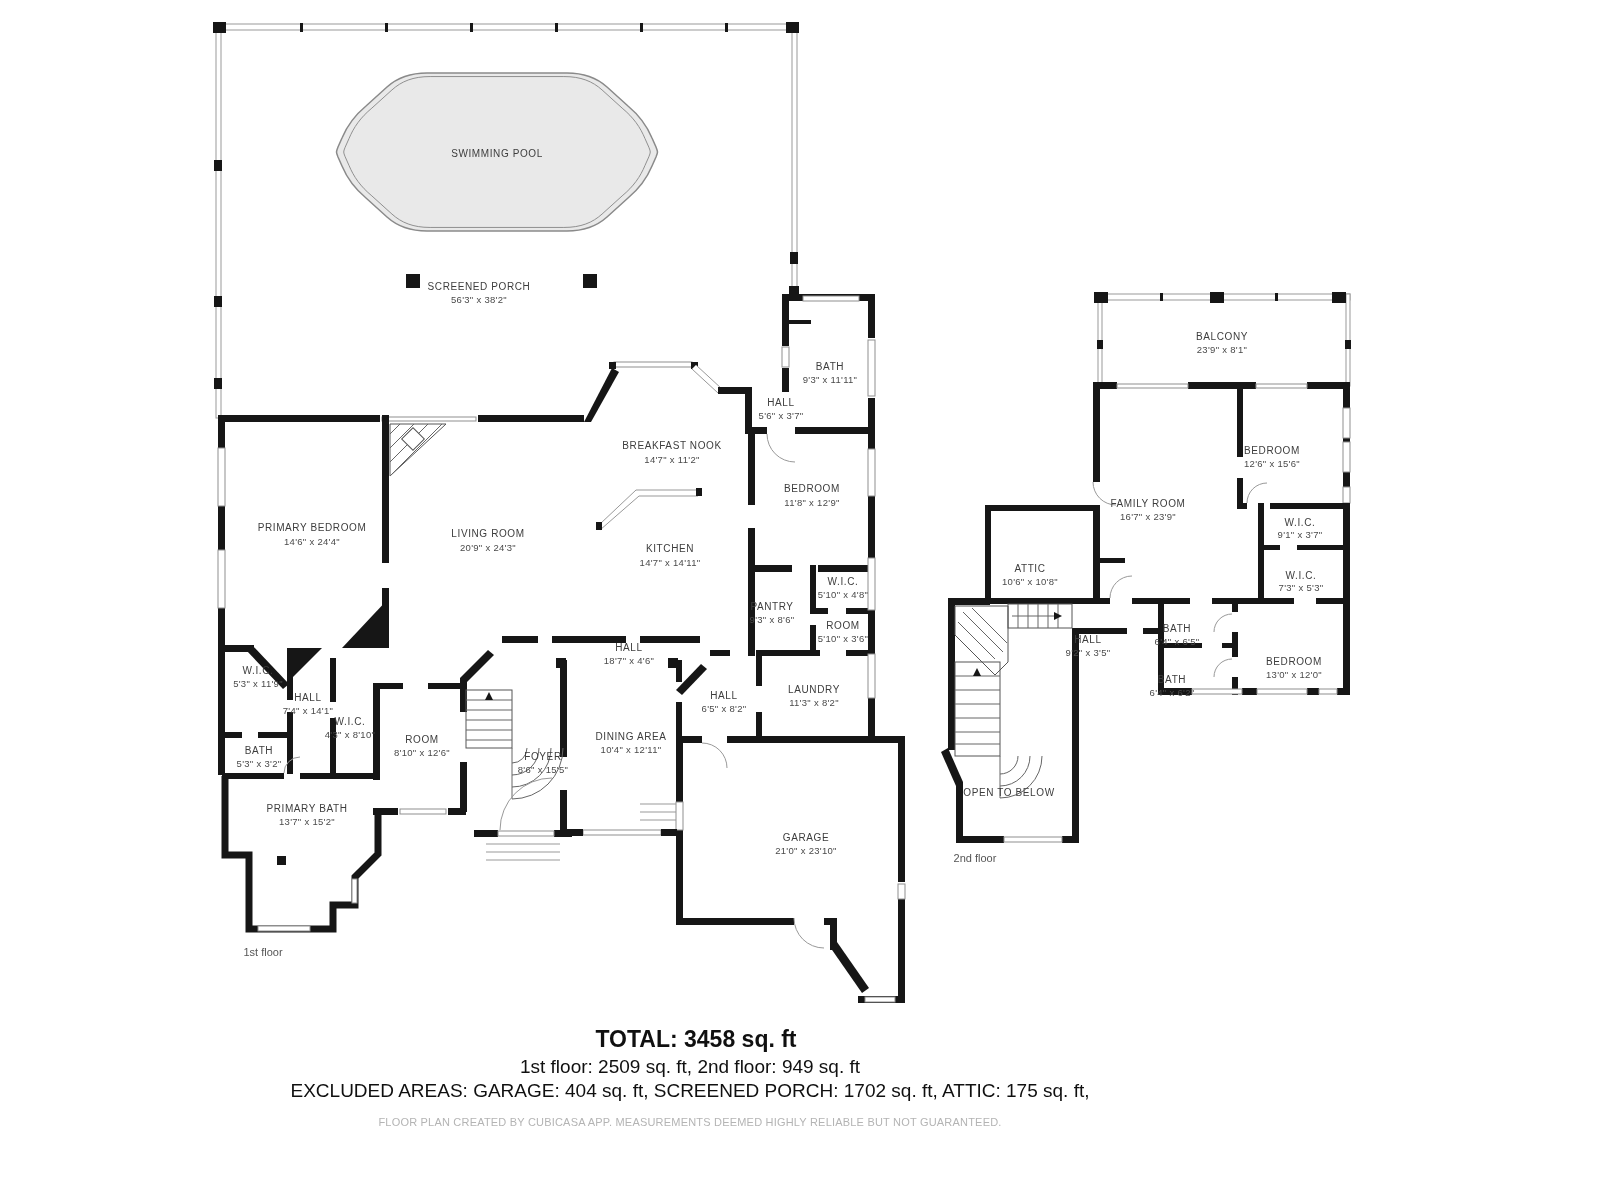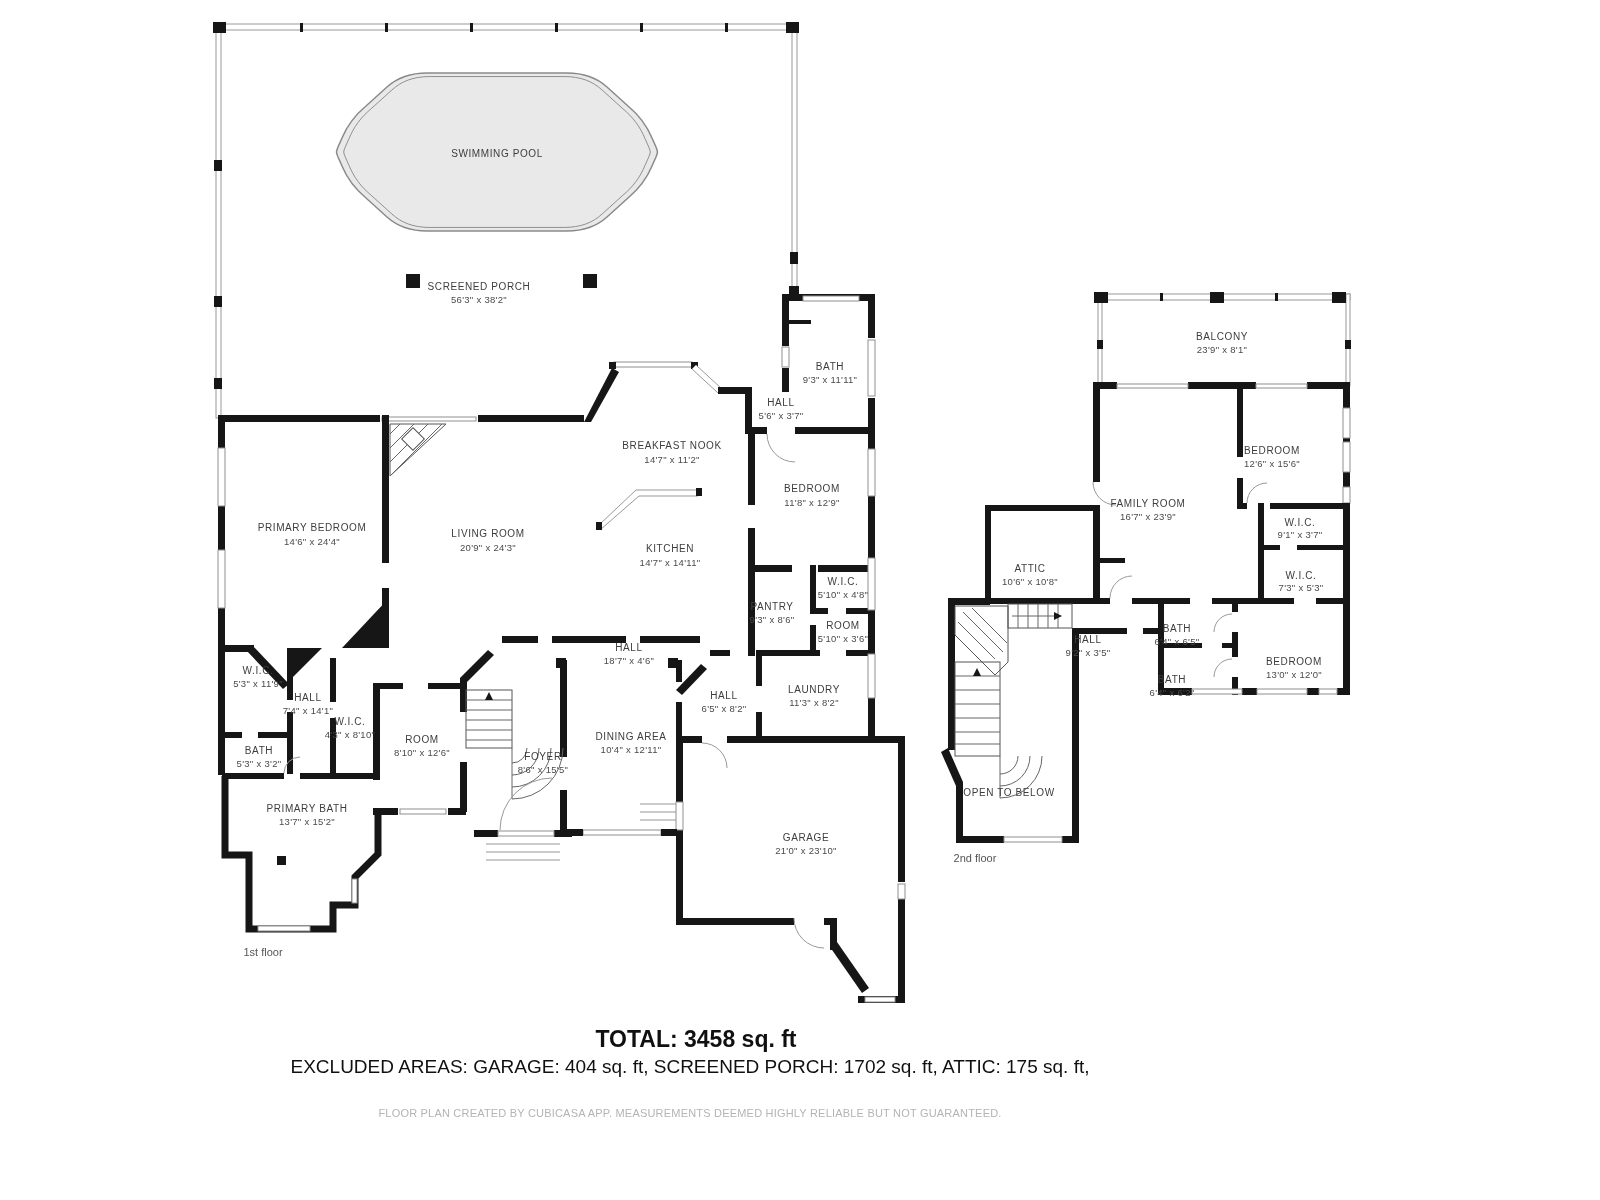--- a/index.html
+++ b/index.html
@@ -13,21 +13,21 @@
   .pool2{fill:none;stroke:#8a8a8a;stroke-width:1;}
   .sline{stroke:#666;stroke-width:1;fill:none;}
   .arc{stroke:#999;stroke-width:1;fill:none;}
   .post{fill:#161616;}
   .rn{font-family:"Liberation Sans",sans-serif;font-size:10px;fill:#3d3d3d;letter-spacing:.6px;text-anchor:middle;}
   .rd{font-family:"Liberation Sans",sans-serif;font-size:9.5px;fill:#4a4a4a;letter-spacing:.3px;text-anchor:middle;}
   .flabel{font-family:"Liberation Sans",sans-serif;font-size:11px;fill:#555;text-anchor:middle;}
   .summary{position:absolute;top:1026px;left:0;width:100%;text-align:center;color:#101010;}
   .summary .total{font-size:23px;font-weight:700;margin:0 0 3px 12px;}
   .summary .line{font-size:19px;font-weight:400;margin:2px 0;}
-  .summary .foot{font-size:11px;color:#b4b4b4;margin-top:29px;letter-spacing:.2px;}
+  .summary .foot{font-size:11px;color:#b4b4b4;margin-top:14px;letter-spacing:.2px;}
   .watermark{position:absolute;left:1462px;top:578px;font-size:20px;font-weight:500;color:#eaeaea;letter-spacing:.5px;}
 </style>
 </head>
 <body>
 
 <div class="canvas">
 
 <svg width="1600" height="1200" viewBox="0 0 1600 1200">
 
   <g>
@@ -477,17 +477,18 @@
     <text class="rn" x="1009" y="796">OPEN TO BELOW</text>
   </g>
   <text class="flabel" x="975" y="862">2nd floor</text>
 
 </svg>
 
 <div class="watermark">StellarMLS</div>
 
 <div class="summary">
   <p class="total">TOTAL: 3458 sq. ft</p>
+  <p class="line">1st floor: 2509 sq. ft, 2nd floor: 949 sq. ft</p>
   <p class="line">EXCLUDED AREAS: GARAGE: 404 sq. ft, SCREENED PORCH: 1702 sq. ft, ATTIC: 175 sq. ft,</p>
   <p class="foot">FLOOR PLAN CREATED BY CUBICASA APP. MEASUREMENTS DEEMED HIGHLY RELIABLE BUT NOT GUARANTEED.</p>
 </div>
 
 </div>
 
 </body></html>

